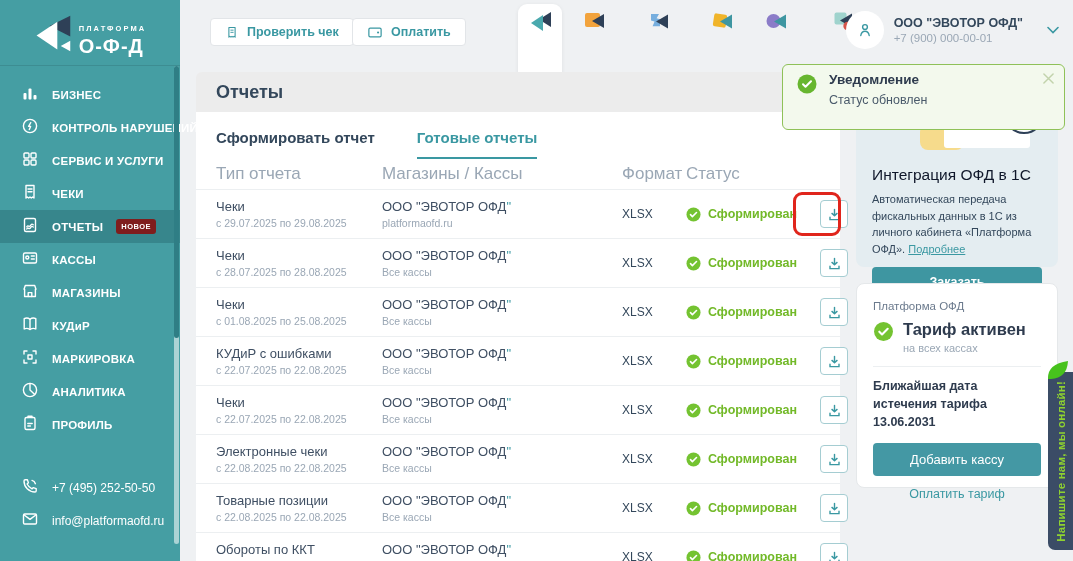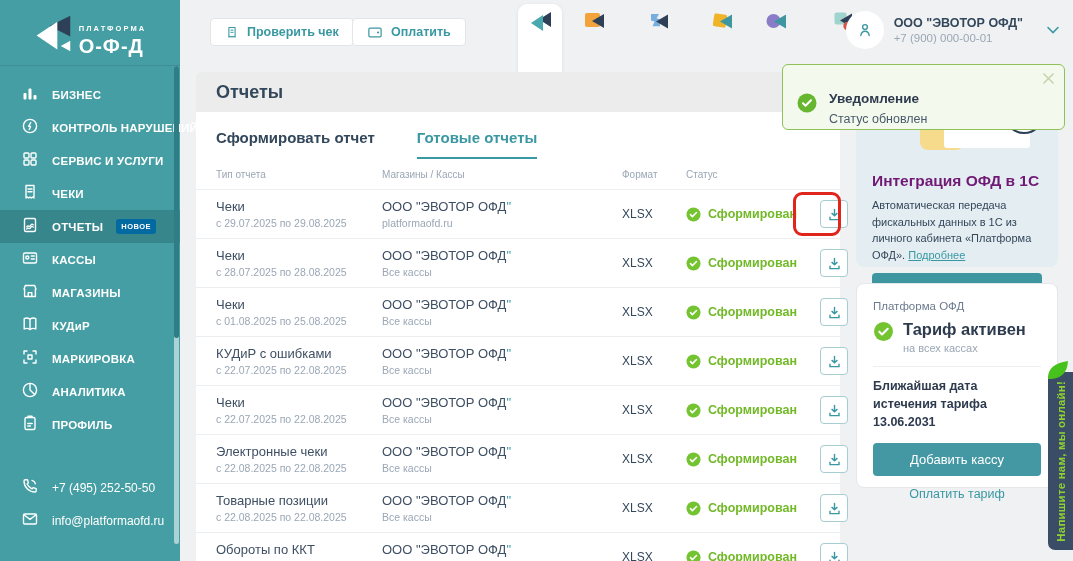--- a/index.html
+++ b/index.html
@@ -13,21 +13,21 @@
   .sidebar { position:absolute; left:0; top:0; width:180px; height:561px; background:#459ea3; z-index:5; }
   .logo { height:66px; display:flex; align-items:center; justify-content:center; gap:7px; border-bottom:1px solid rgba(0,0,0,0.10); }
   .logo-text { color:#fff; line-height:1; }
   .logo-top { font-size:7.5px; font-weight:bold; letter-spacing:2.1px; display:block; margin-bottom:3px;margin-top:16px; }
   .logo-bottom { font-size:20px; font-weight:bold; letter-spacing:1px; display:block; }
   .nav { margin-top:12px; }
   .nav-item { display:flex; align-items:center; gap:13px; height:33px; padding:0 10px 0 21px; color:#fff; cursor:pointer; }
   .nav-item.active { background:#37868c; }
   .nav-item .lbl { font-size:11.5px; font-weight:600; letter-spacing:.2px; white-space:nowrap; }
   .nav-item svg { flex:0 0 18px; }
-  .badge { background:#0369a1; color:#fff; font-size:7.5px; font-weight:bold; letter-spacing:.5px; padding:3px 5px; border-radius:3px; }
+  .badge { background:#7f1d1d; color:#fff; font-size:7.5px; font-weight:bold; letter-spacing:.5px; padding:3px 5px; border-radius:3px; }
   .nav-partial { height:7px; overflow:hidden; padding-left:21px; margin-top:9px; opacity:.9; }
   .contacts { margin-top:14px; }
   .contact-item { display:flex; align-items:center; gap:13px; height:33px; padding-left:21px; color:#fff; }
   .contact-item .lbl { font-size:12px; font-weight:400; white-space:nowrap; }
   .side-scroll { position:absolute; right:1px; top:66px; width:5px; height:478px; background:rgba(255,255,255,.55); border-radius:3px; }
   .side-thumb { position:absolute; left:0; top:0; width:5px; height:272px; background:#2f7e85; border-radius:3px; }
   
   .topbar { position:absolute; left:180px; top:0; width:893px; height:66px; }
   .tb-btn { position:absolute; top:18px; height:28px; background:#fff; border:1px solid #e2e5e8; border-radius:4px;
             display:flex; align-items:center; gap:8px; padding:0 14px; color:#3a98a2; font-size:12.5px; font-weight:600; cursor:pointer; }
@@ -45,56 +45,56 @@
   .main { position:absolute; left:196px; top:72px; width:644px; height:489px; }
   .band { height:40px; background:#ececec; border-radius:6px 6px 0 0; display:flex; align-items:center; padding-left:20px; }
   .page-title { font-size:18px; font-weight:bold; color:#33475b; }
   .panel { position:absolute; top:40px; left:0; right:0; bottom:-489px; background:#fff; height:600px; }
   .tabs { display:flex; gap:42px; padding:17px 20px 0; }
   .tab { font-size:15px; font-weight:bold; padding-bottom:11px; cursor:pointer; }
   .tab.inactive { color:#33475b; }
   .tab.active { color:#3a98a2; border-bottom:2px solid #3a98a2; }
   .thead, .trow { display:grid; grid-template-columns:166px 240px 64px 134px 1fr; align-items:center; padding:0 20px; }
   .thead { height:31px; border-bottom:1px solid #eceff1; }
-  .th { font-size:10px; color:#9aa7b5; }
+  .th { font-size:17px; color:#9aa7b5; }
   .trow { height:49px; border-bottom:1px solid #eceff1; position:relative; }
   .c-title { font-size:13px; color:#3f4f63; }
   .c-sub { font-size:10.5px; color:#9aa7b5; margin-top:3px; }
   .c-org { font-size:13px; color:#3f4f63; }
   .c-org .q { color:#3a98a2; }
   .c-fmt { font-size:12px; color:#33475b; }
   .c-status { display:flex; align-items:center; gap:7px; }
   .c-status .st-lbl { font-size:12.5px; font-weight:bold; color:#72b928; }
   .c-act { display:flex; justify-content:flex-end; padding-right:6px; }
   .dl-btn { width:28px; height:28px; border:1px solid #a5cdd2; border-radius:4px; background:#fff; display:flex; align-items:center; justify-content:center; cursor:pointer; }
   .hl-box { position:absolute; right:-1px; top:2px; width:48px; height:44px; border:3.5px solid #e0251c; border-radius:9px; pointer-events:none; }
   
   .promo { position:absolute; left:856px; top:110px; width:202px; height:157px; background:#e4edf1; border-radius:8px; padding:0 16px; z-index:2; }
   .promo-ill { position:relative; height:56px; }
   .ill-yellow { position:absolute; left:48px; top:14px; width:44px; height:26px; background:#f6db8c; border-radius:8px; }
   .ill-white { position:absolute; left:72px; top:17px; width:86px; height:21px; background:#fff; border-radius:3px; }
   .ill-circle { position:absolute; left:132px; top:-16px; width:40px; height:40px; border:2px solid #2e4057; border-radius:50%; background:transparent; }
-  .promo-title { font-size:15.5px; font-weight:bold; color:#701a75; margin-top:6px; }
+  .promo-title { font-size:15.5px; font-weight:normal; color:#0f172a; margin-top:0; }
   .promo-text { font-size:11px; color:#33475b; line-height:1.5; margin-top:7px; }
   .promo-link { color:#3a98a2; text-decoration:underline; cursor:pointer; }
   .promo-btn { margin-top:10px; height:29px; width:100%; background:#3e96a1; color:#fff; font-size:12.5px; font-weight:600;
                border:none; border-radius:4px; display:flex; align-items:center; justify-content:center; cursor:pointer; font-family:inherit; }
   .tariff { position:absolute; left:856px; top:283px; width:202px; height:205px; background:#fff; border:1px solid #e5e8ea; border-radius:8px; padding:16px 16px 0; z-index:2; }
   .tariff-brand { font-size:11.5px; color:#6b7a8d; }
   .tariff-row { display:flex; align-items:flex-start; gap:9px; margin-top:9px; }
   .tariff-status { font-size:16.5px; font-weight:bold; color:#2e3b4e; line-height:1; }
   .tariff-scope { font-size:11px; color:#9aa7b5; margin-top:4px; }
   .tariff-hr { border:none; border-top:1px solid #eceff1; margin:12px 0 10px; }
   .tariff-exp { font-size:12.5px; font-weight:bold; color:#2e3b4e; line-height:1.45; }
   .tariff-btn { margin-top:12px; height:33px; width:100%; background:#4498a4; color:#fff; font-size:13px; font-weight:400;
                 border:none; border-radius:4px; cursor:pointer; font-family:inherit; }
   .tariff-pay { text-align:center; font-size:12.5px; color:#3a98a2; margin-top:11px; cursor:pointer; }
   
   .toast { position:absolute; left:782px; top:64px; width:283px; height:66px; background:#f3f9ed; border:1px solid #8fc158;
-           border-radius:6px; padding:26px 14px 0 14px; display:flex; gap:12px; z-index:8; }
+           border-radius:6px; padding:7px 14px 0 14px; display:flex; gap:12px; z-index:8; }
   .toast-title { font-size:13.5px; font-weight:bold; color:#2e3b4e; }
   .toast-msg { font-size:12.5px; color:#4a5a6b; margin-top:6px; }
   .toast-close { position:absolute; right:10px; top:8px; cursor:pointer; }
   
   .chat { position:absolute; right:0; top:372px; width:25px; height:178px; background:#3b4c66; border-radius:7px 0 0 7px; z-index:9;
           display:flex; align-items:center; justify-content:center; cursor:pointer; }
   .chat-lbl { writing-mode:vertical-rl; transform:rotate(180deg); color:#8ed130; font-size:11.5px; font-weight:bold; white-space:nowrap; letter-spacing:.2px; }
   .chat-leaf { position:absolute; top:-13px; left:-3px; }
 </style>
 </head>

